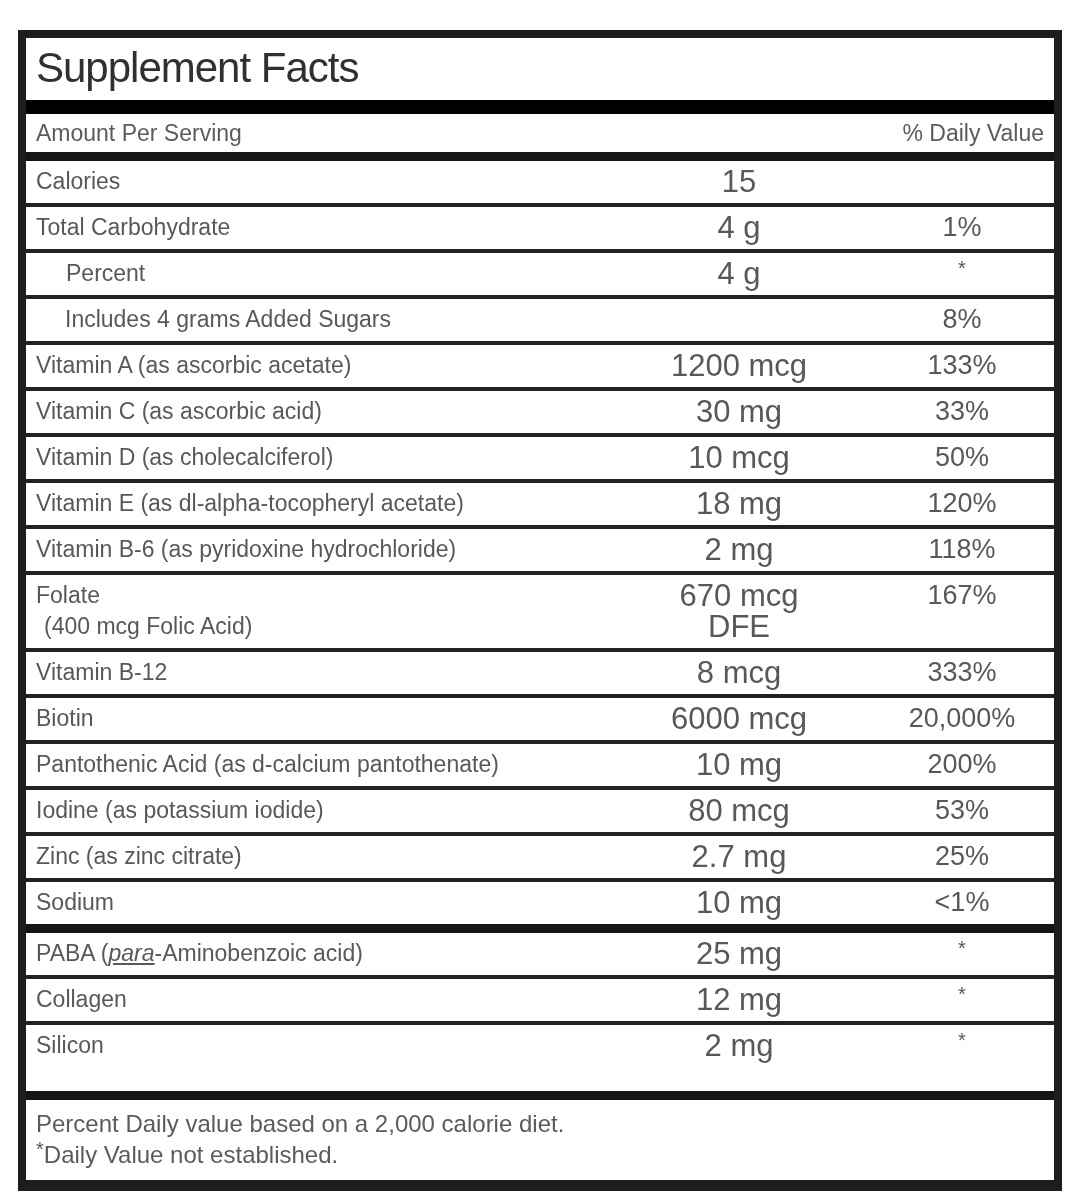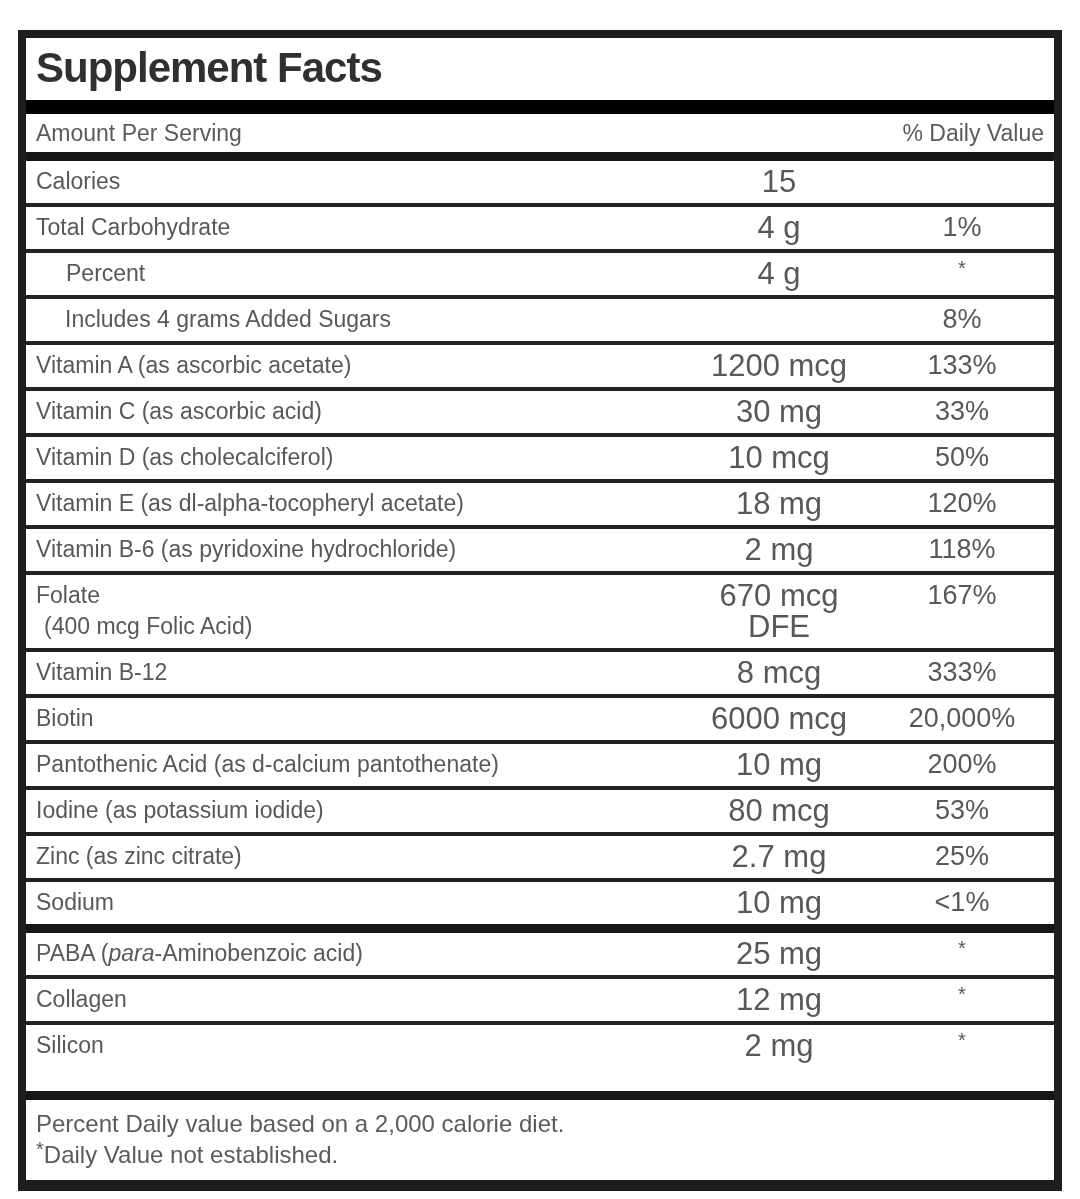--- a/index.html
+++ b/index.html
@@ -15,49 +15,50 @@
   .label {
     margin:30px 18px 0 18px;
     width:1044px;
     border:8px solid #1d1d1d;
     border-bottom-width:11px;
     background:#fff;
   }
 
   .hdr { padding:6px 12px 8px 10px; }
   .title {
-    font-size:42px; font-weight:700; color:#303030;
+    font-size:42px; font-weight:400; color:#303030;
     letter-spacing:-1px; line-height:48px;
   }
   .serving { font-size:24px; color:#5a5b5d; margin-top:4px; line-height:28px; }
 
   .bar-thick { height:14px; background:#000; }
 
   .cols-row {
     display:flex; justify-content:space-between; align-items:center;
     padding:5px 10px 5px 10px;
     font-size:23px; color:#5a5b5d;
     border-bottom:9px solid #161616;
     line-height:28px;
   }
 
   .row {
     display:flex; align-items:flex-start;
     border-top:4px solid #222;
     padding:5px 0 6px 0;
+    gap:40px;
   }
   .row:first-child { border-top:none; }
   .row.thick { border-top:9px solid #161616; }
 
   .name {
     flex:1 1 auto; padding-left:10px;
     font-size:23px; line-height:31px; color:#57585a;
   }
   .name .line2 { padding-left:8px; }
-  .name .it { font-style:italic; }
+  .name .it { font-style:italic;text-decoration:underline; }
   .ind1 { padding-left:40px; }
   .ind2 { padding-left:39px; }
 
   .amt {
     flex:0 0 210px; text-align:center;
     font-size:31px; line-height:31px; color:#57585a;
   }
   .dv {
     flex:0 0 170px; text-align:center; padding-right:14px;
     font-size:27px; line-height:31px; color:#57585a;

